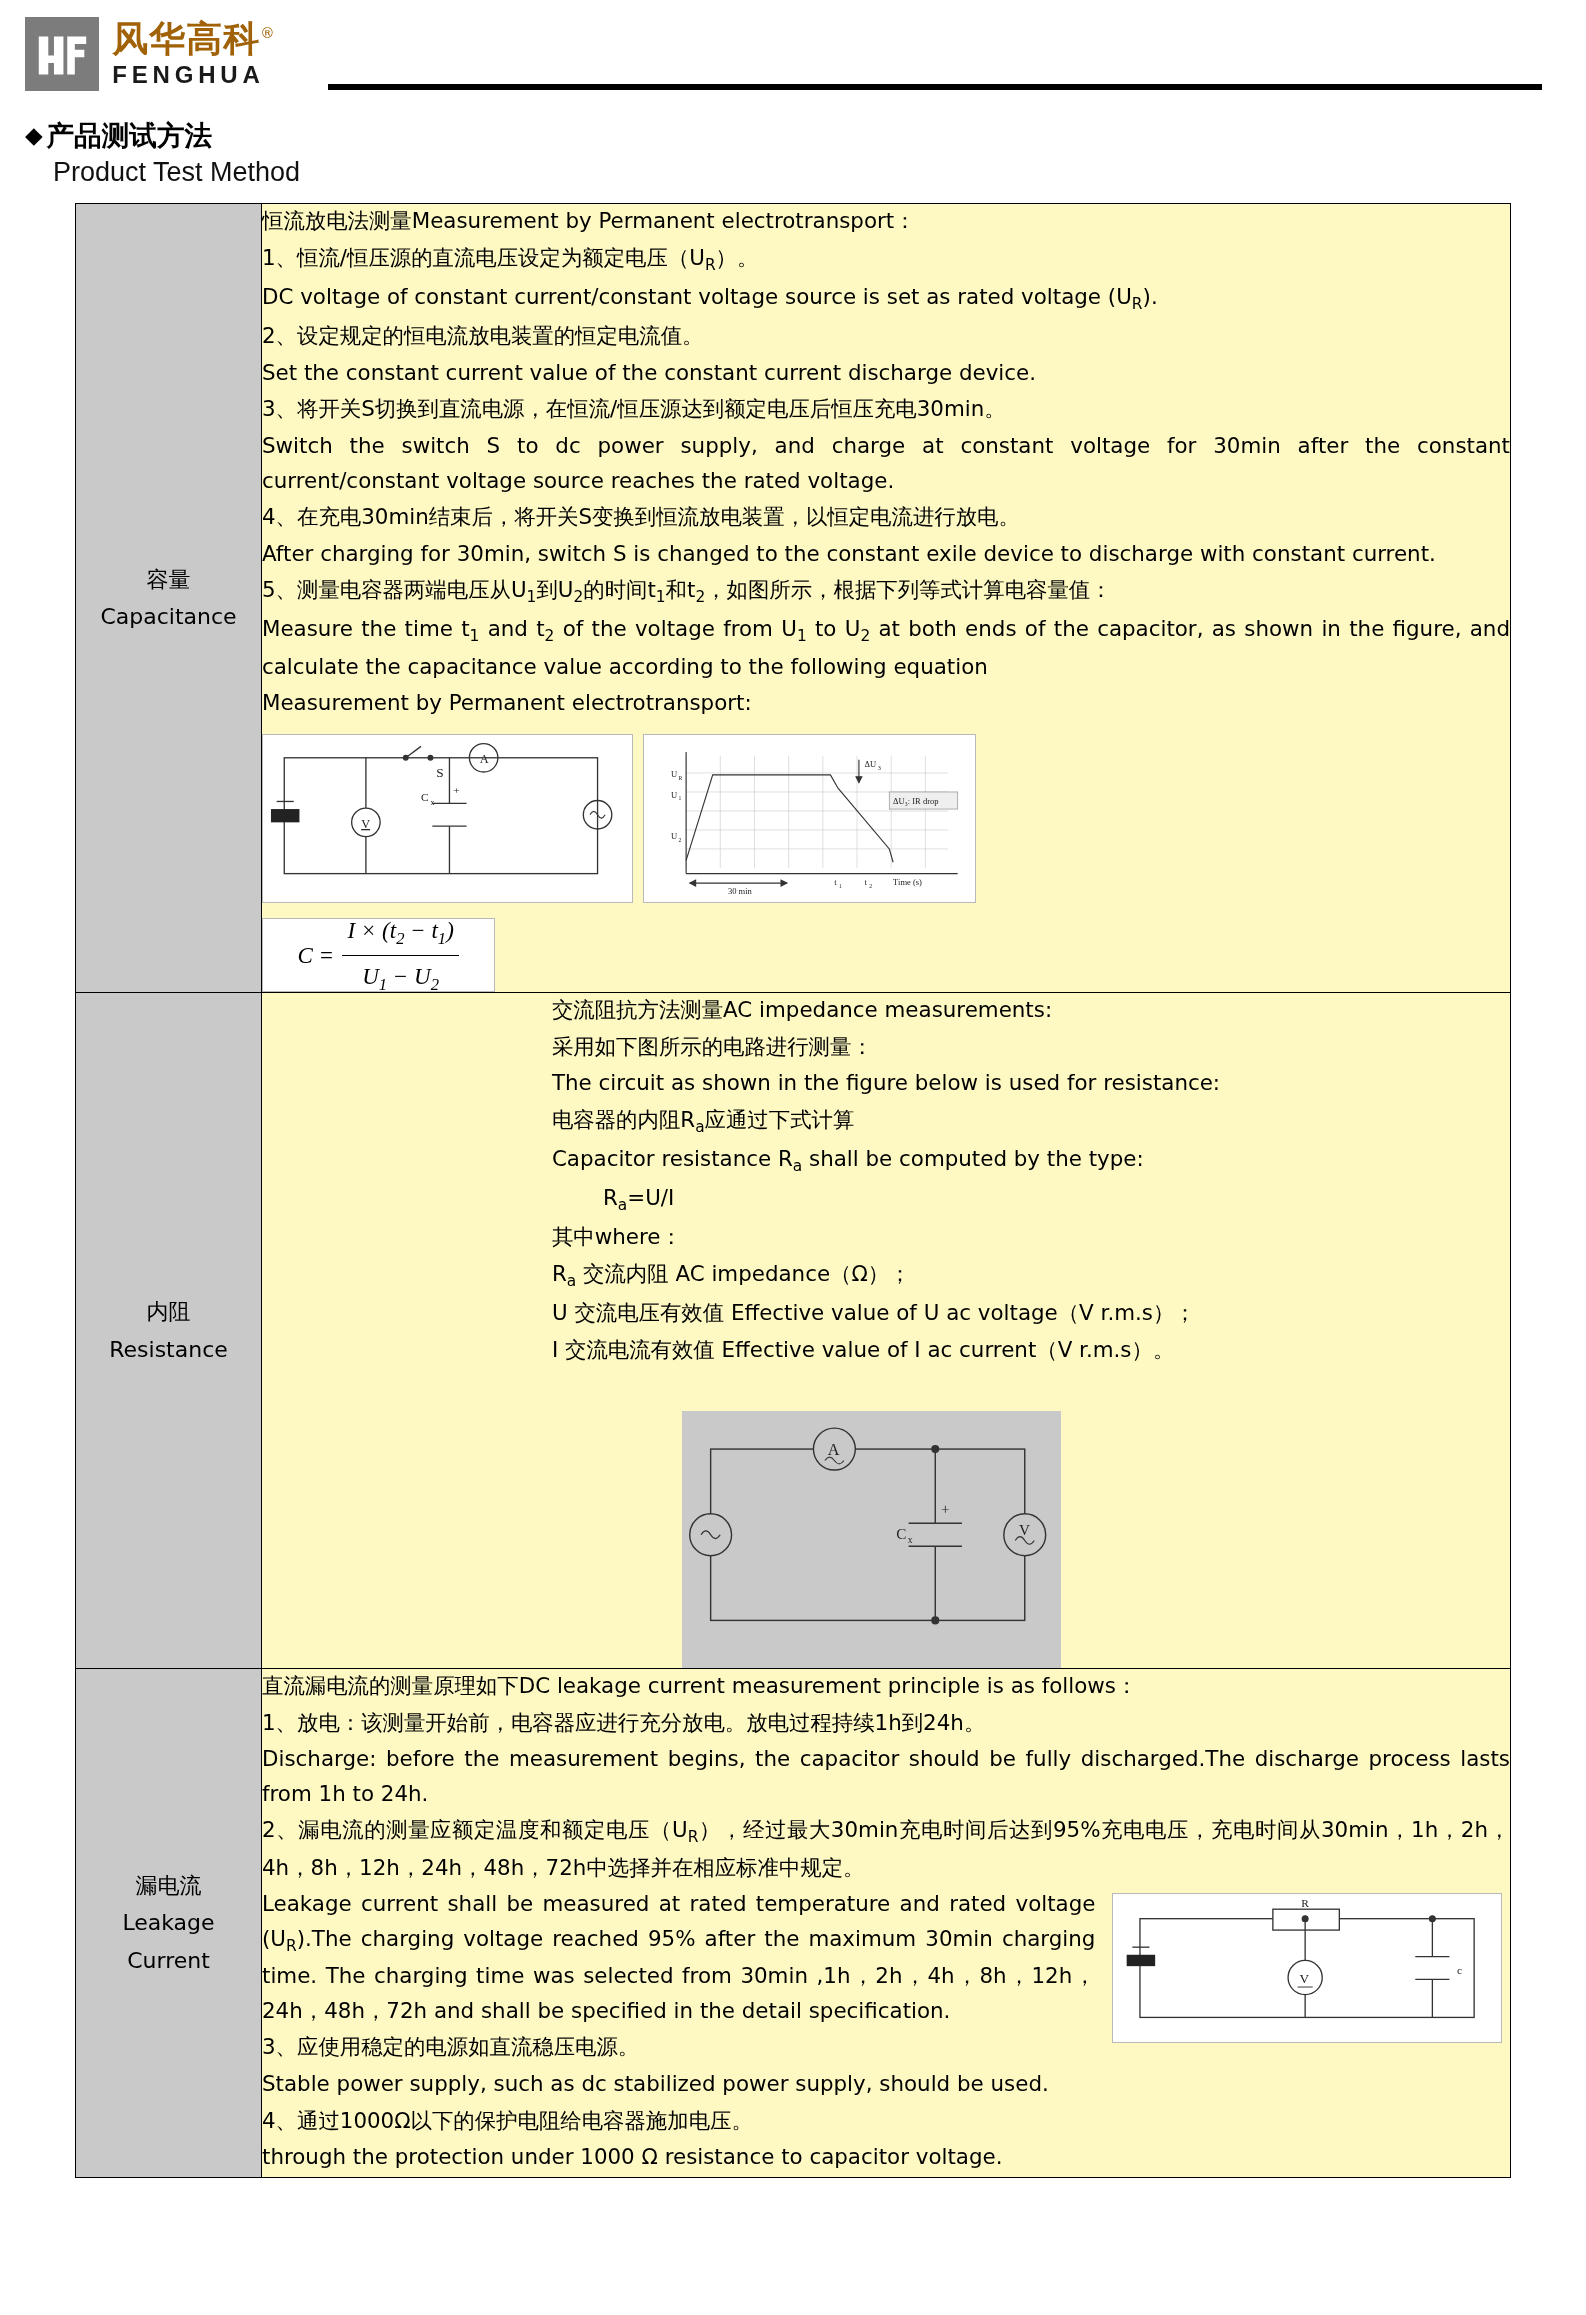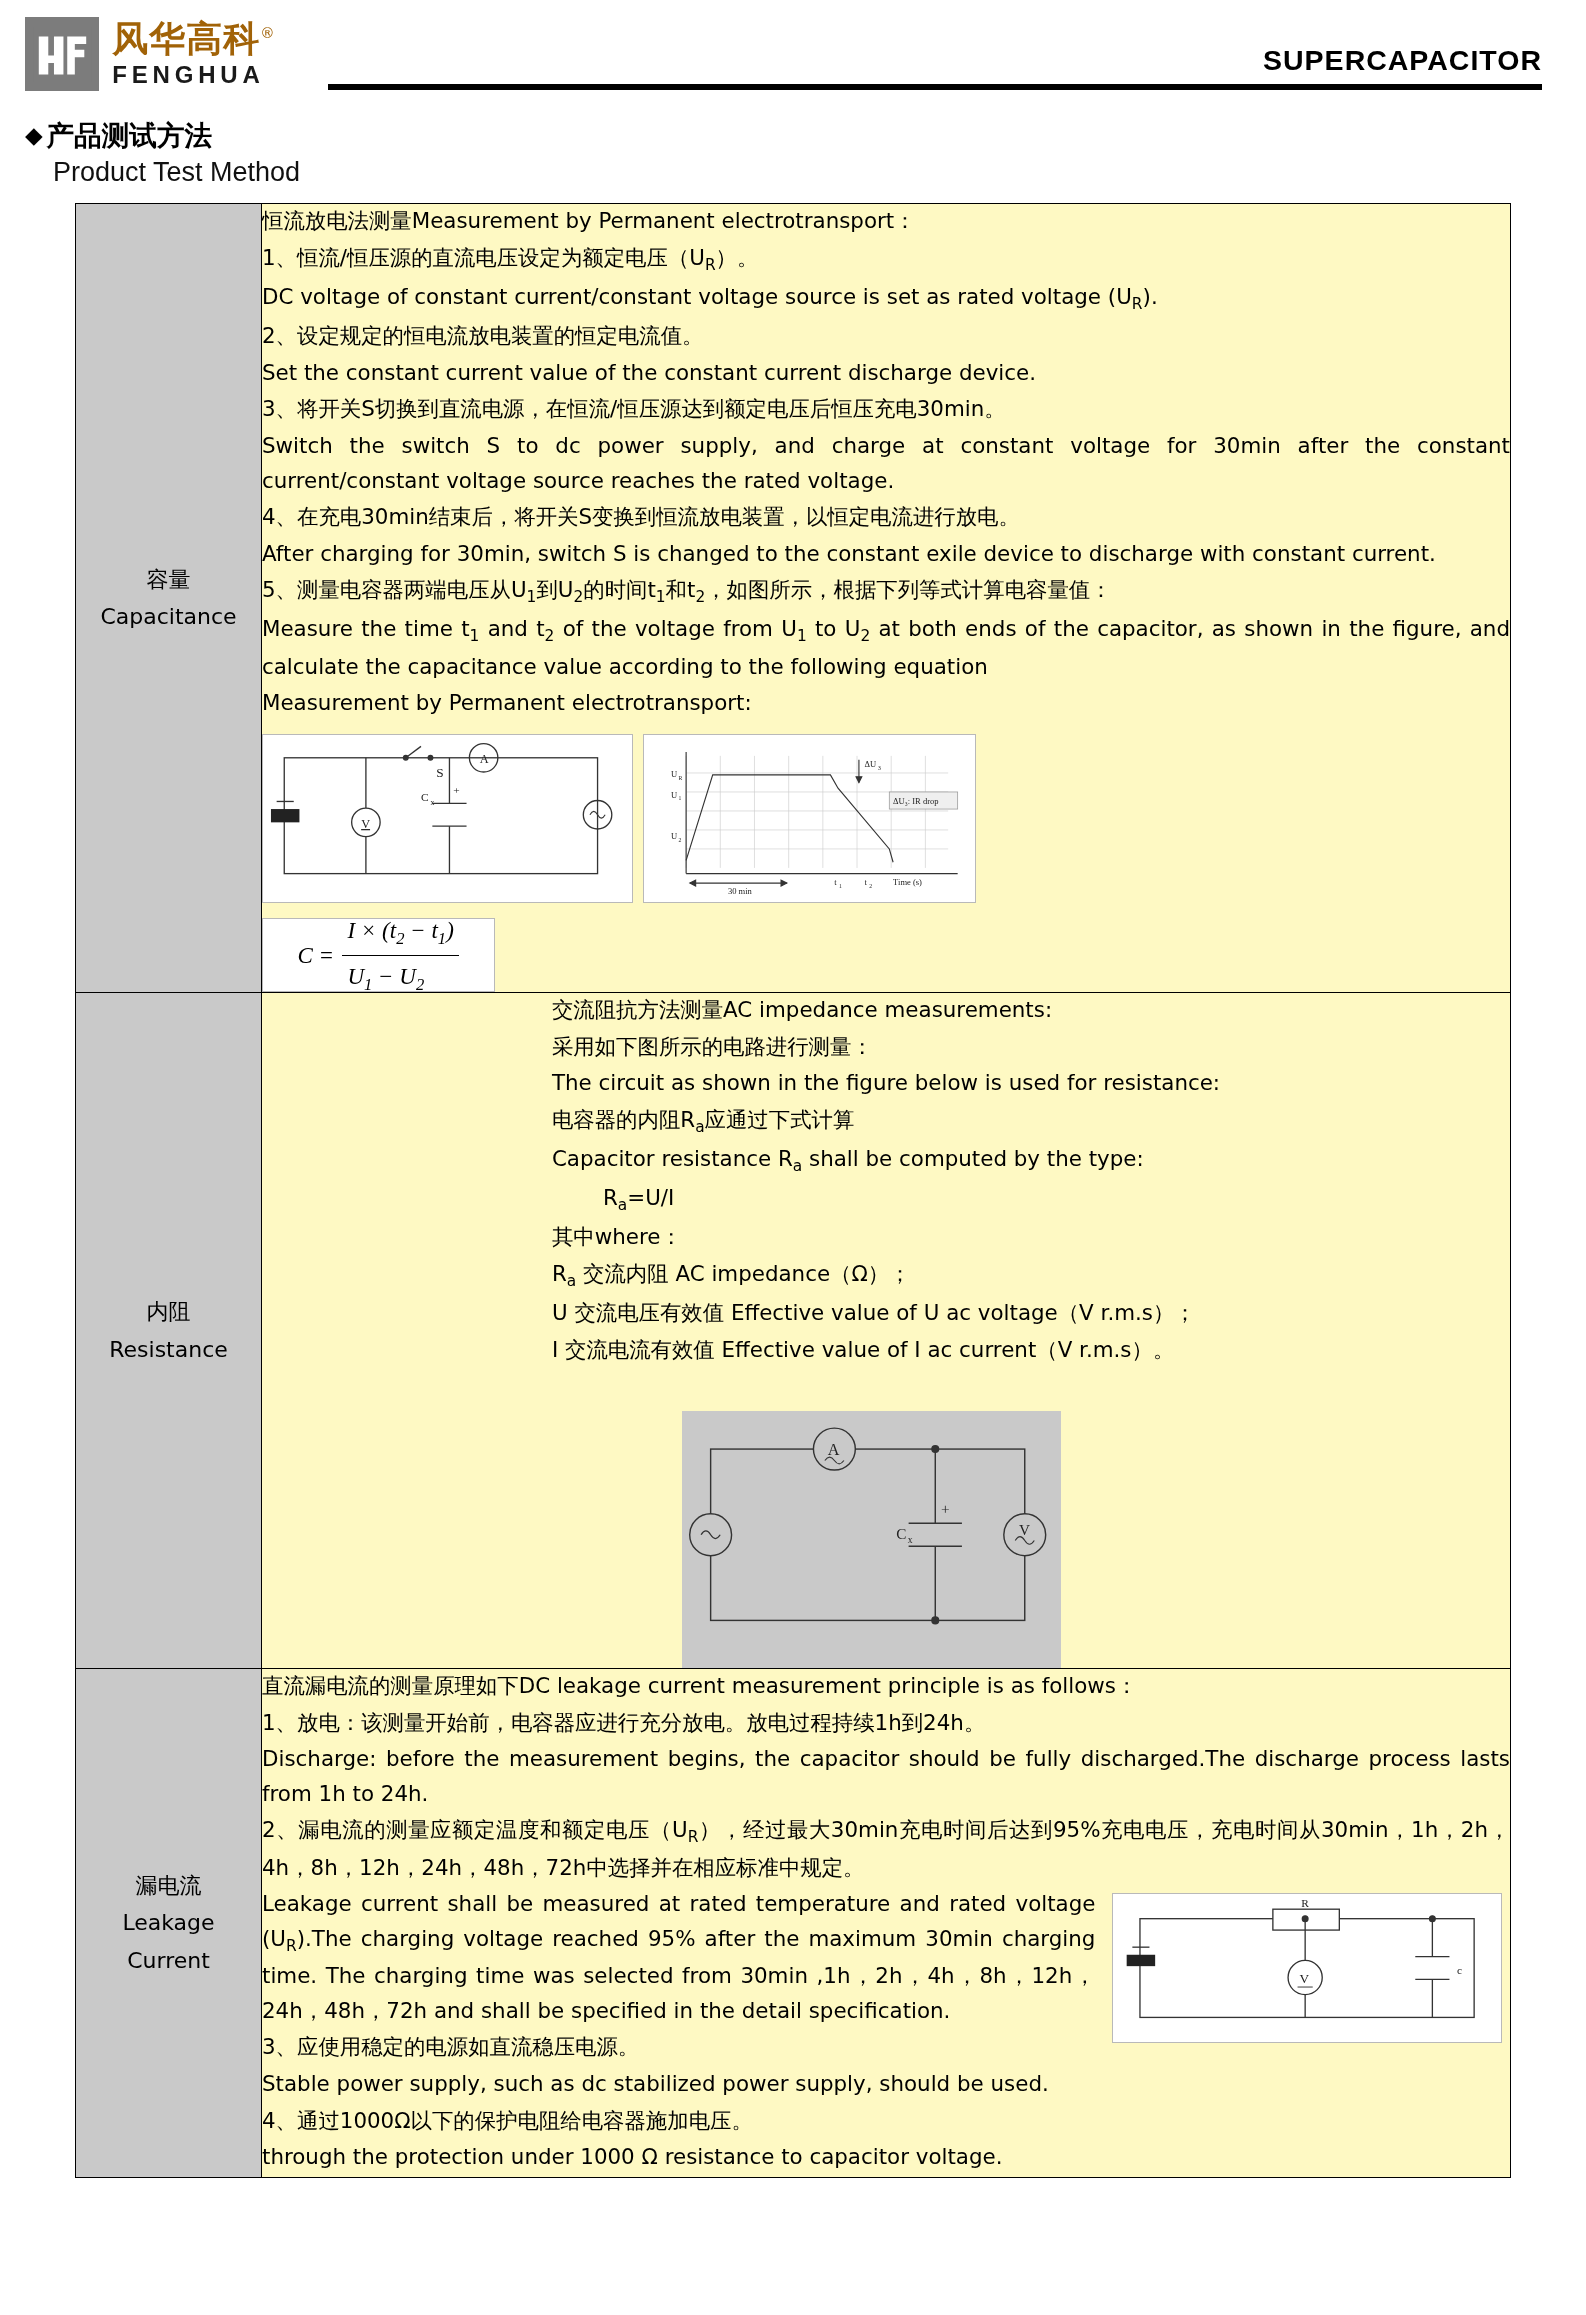--- a/index.html
+++ b/index.html
@@ -163,21 +163,21 @@
     justify-content: center;
   }
   .formula-box .ftxt {
     font-family: "Liberation Serif", serif;
     font-style: italic;
     font-size: 23px;
     display: flex;
     align-items: center;
     gap: 7.6px;
   }
-  .frac { display: inline-flex; flex-direction: column; align-items: flex-start; }
+  .frac { display: inline-flex; flex-direction: column; align-items: center; }
   .frac .num { padding: 0 5.7px 1.9px 5.7px; border-bottom: 1.4px solid #000; }
   .frac .den { padding: 1.9px 5.7px 0 5.7px; }
 
   .res-wrap { display: flex; gap: 15px; align-items: center; flex-direction: column; }
   .res-text { flex: 1 1 auto; }
   .res-fig {
     flex: 0 0 auto;
     width: 379px;
     height: 257px;
     background: #c9c9c9;
@@ -206,23 +206,20 @@
         <svg width="59" height="55" viewBox="0 0 62 58" aria-hidden="true">
           <rect x="0" y="0" width="62" height="58" fill="#7c7c7c"></rect>
           <path d="M6 50 L6 10 L16 10 L16 30 L22 30 L22 10 L32 10 L32 50 L22 50 L22 38 L16 38 L16 50 Z" fill="#ffffff"></path>
           <path d="M36 10 L56 10 L56 18 L44 18 L44 24 L54 24 L54 32 L44 32 L44 50 L36 50 Z" fill="#ffffff"></path>
         </svg>
       </div>
       <div class="brand-text">
         <div class="brand-cn"><span>风华高科</span><span class="brand-reg">®</span></div>
         <div class="brand-en">FENGHUA</div>
       </div>
-    </div>
-    <div class="header-right">
-      <div class="doc-title">SUPERCAPACITOR</div>
     </div>
   </div>
   <div style="padding:0 44px 0 328px; margin-top:-42px;">
     <div class="header-rule"></div>
   </div>
 
   <div class="section-head">
     <span class="diamond">◆</span>
     <span>产品测试方法</span>
   </div>

